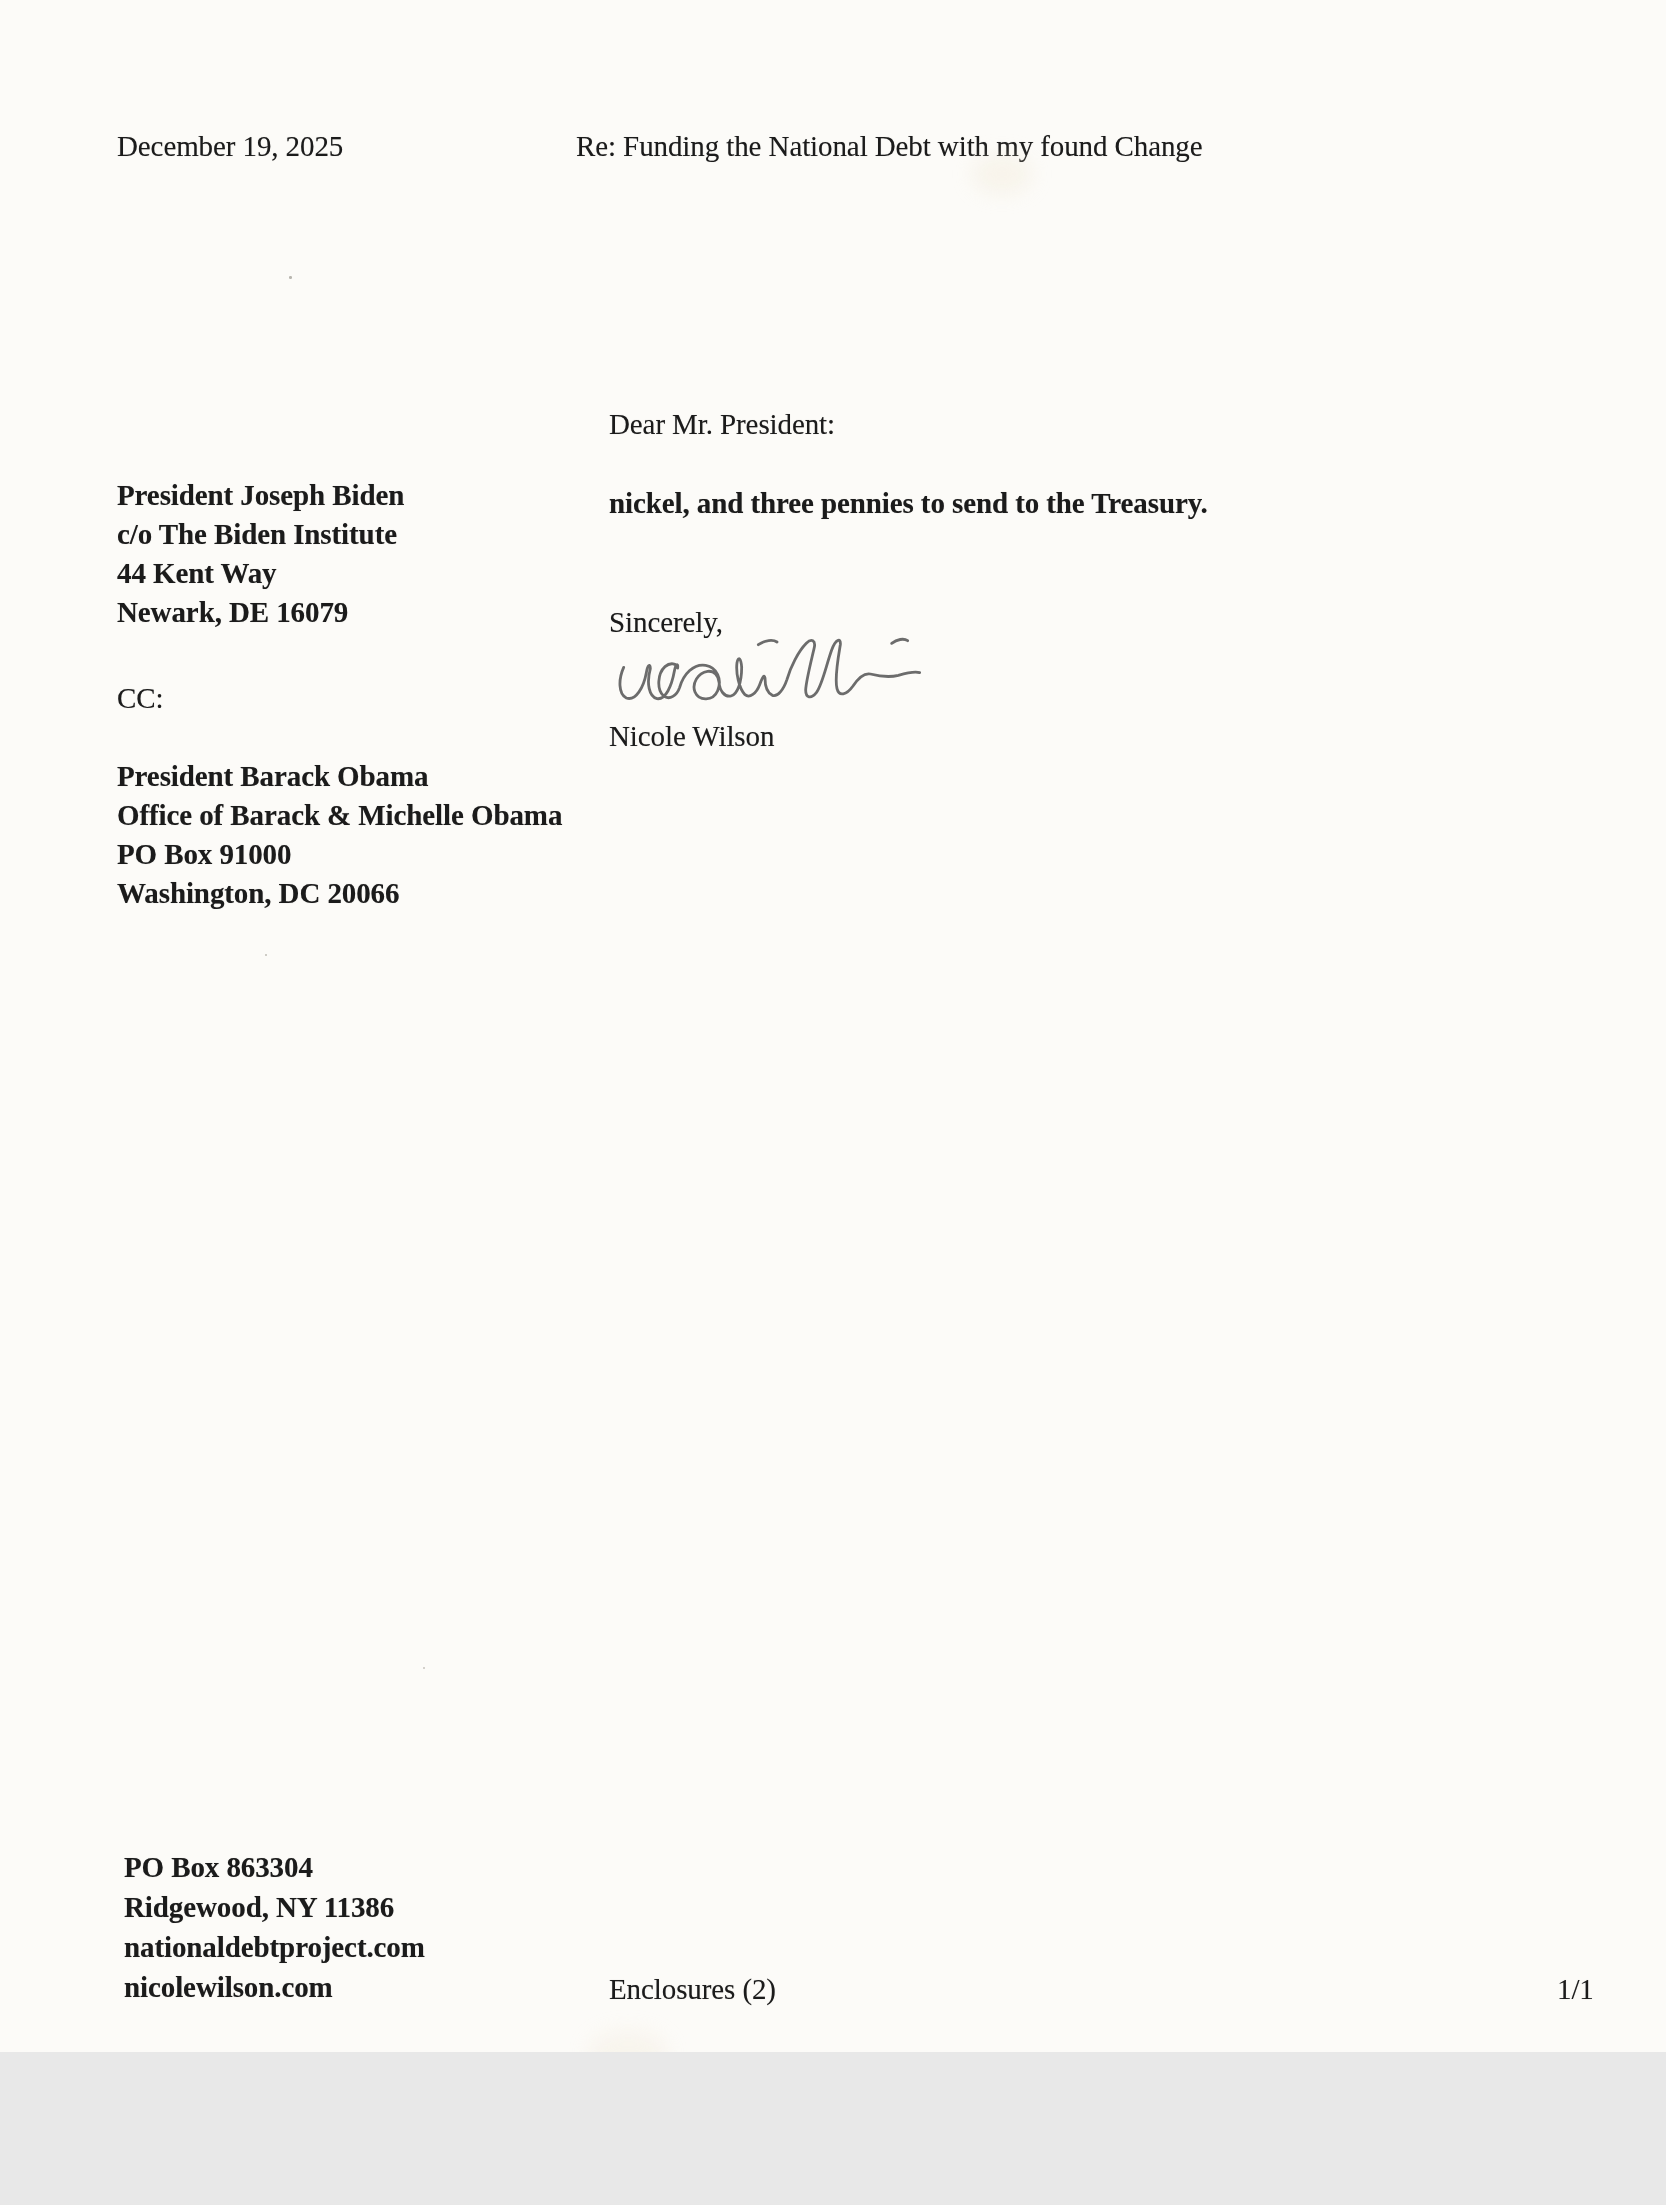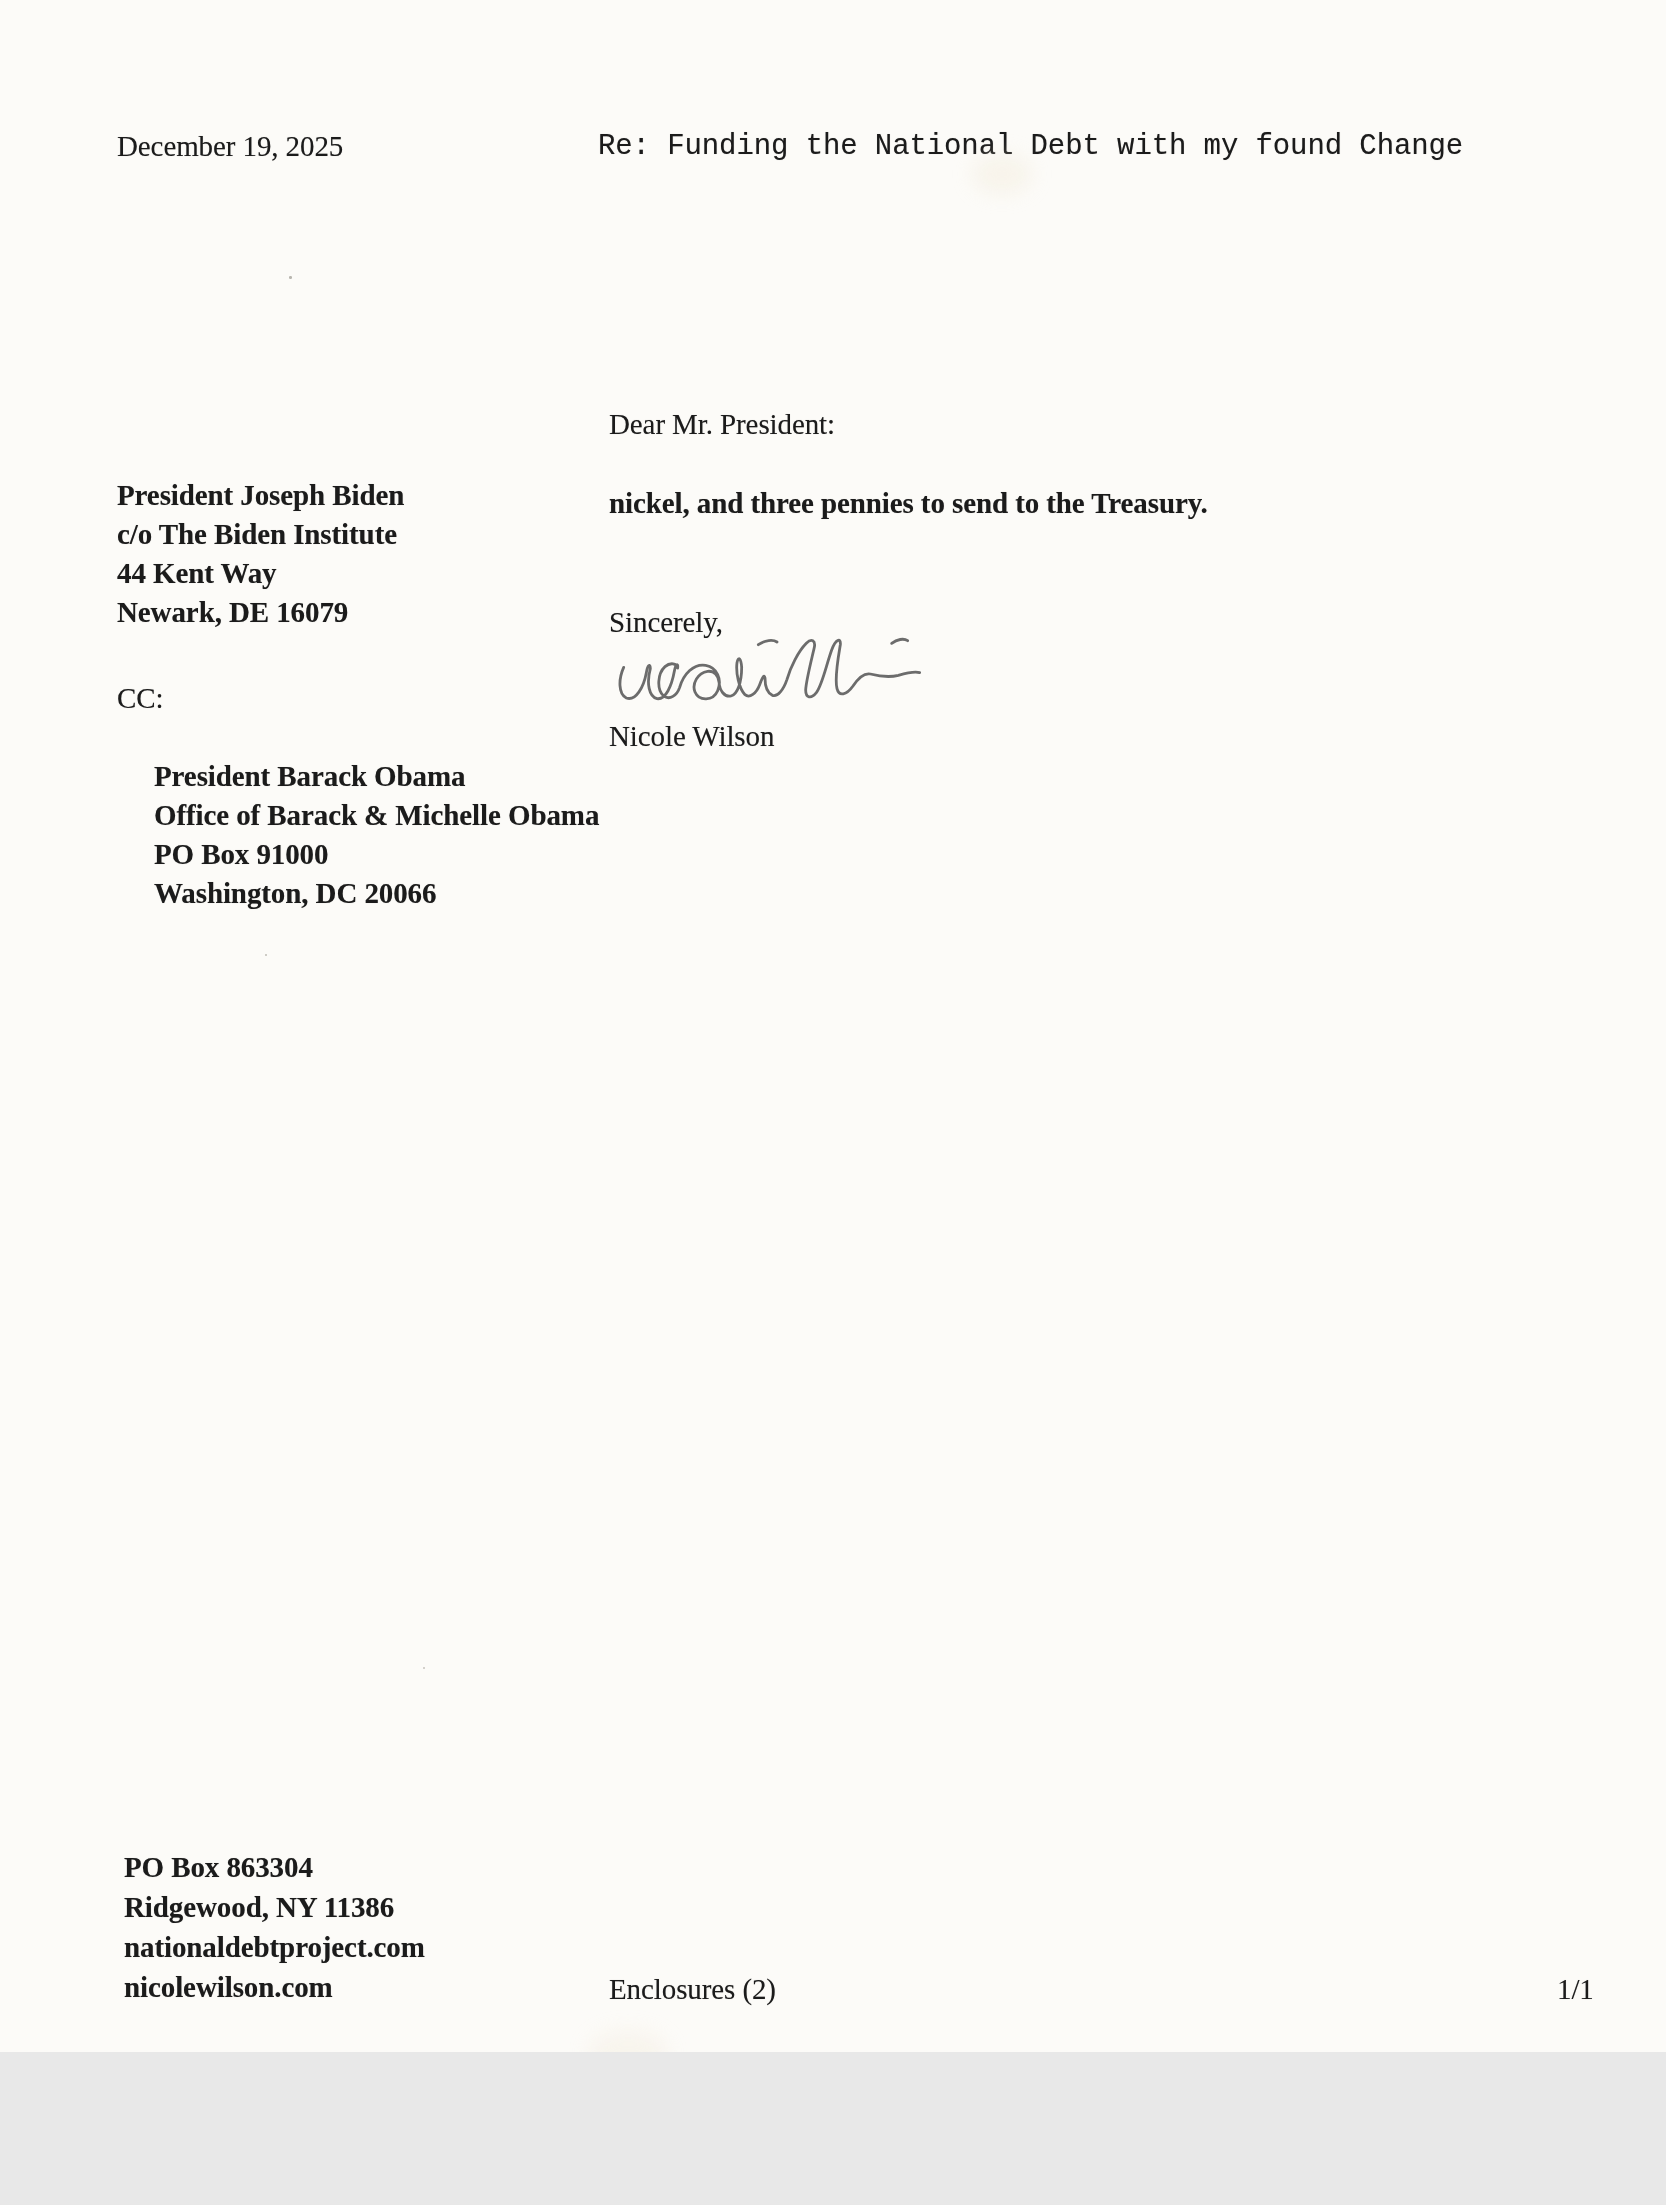--- a/index.html
+++ b/index.html
@@ -18,25 +18,25 @@
     line-height: 39px;
     letter-spacing: -0.1px;
     white-space: nowrap;
     text-shadow: 0 0 0.7px rgba(30,30,30,0.38);
   }
   .block div { white-space: nowrap; font-weight: bold; }
   .lh59 div { line-height: 39px; }
   .lh60 div { line-height: 40px; }
   
   .date        { left: 117px;  top: 127px; }
-  .subject     { left: 598px;  top: 127px; font-family: Liberation Mono, monospace; }
+  .subject     { left: 576px;  top: 127px; }
   .salutation  { left: 609px;  top: 405px; }
   .recipient   { left: 117px;  top: 476px; }
   .cc-label    { left: 117px;  top: 679px; }
-  .cc-addr     { left: 117px;  top: 757px; margin-left: 37px; }
+  .cc-addr     { left: 117px;  top: 757px; }
   .body-par    { left: 609px;  top: 484px; }
   .closing     { left: 609px;  top: 603px; }
   .sig         { position: absolute; left: 602px; top: 626px; width: 334px; height: 90px; }
   .signer      { left: 609px;  top: 717px; }
   .sender      { left: 124px;  top: 1847px; }
   .enclosures  { left: 609px;  top: 1970px; }
   .pagenum     { left: 1513px; top: 1970px; margin-left: 44px; }
   
   .speck { position: absolute; border-radius: 50%; }
   .sp1 { left: 289px;  top: 276px;  width: 2.7px;  height: 2.7px;  background: rgba(118,113,103,0.5); }

